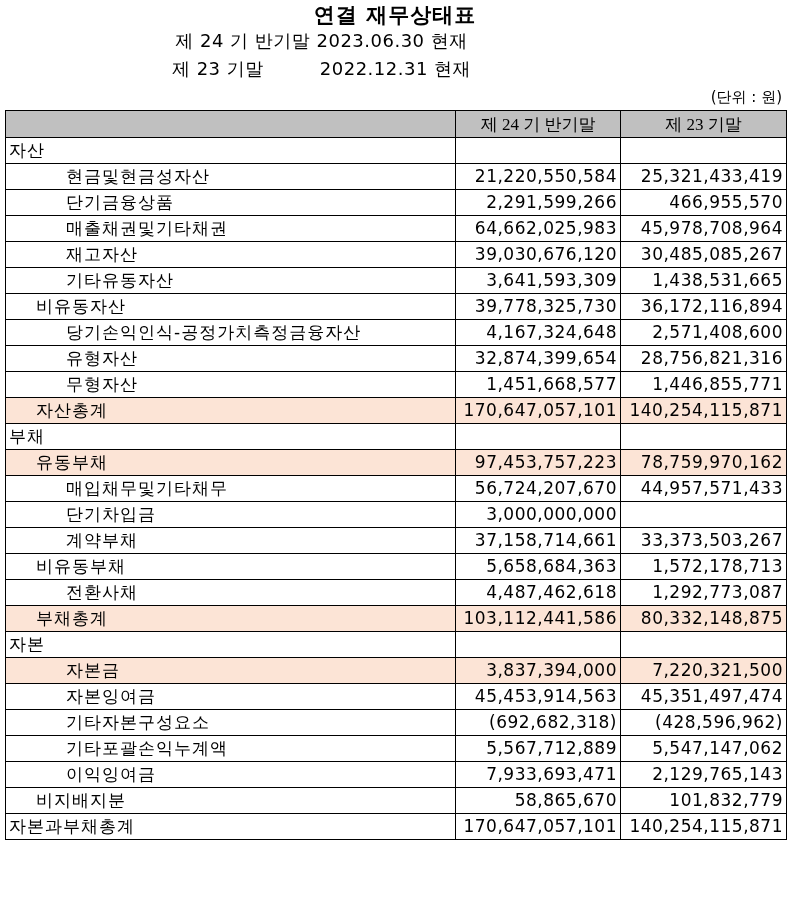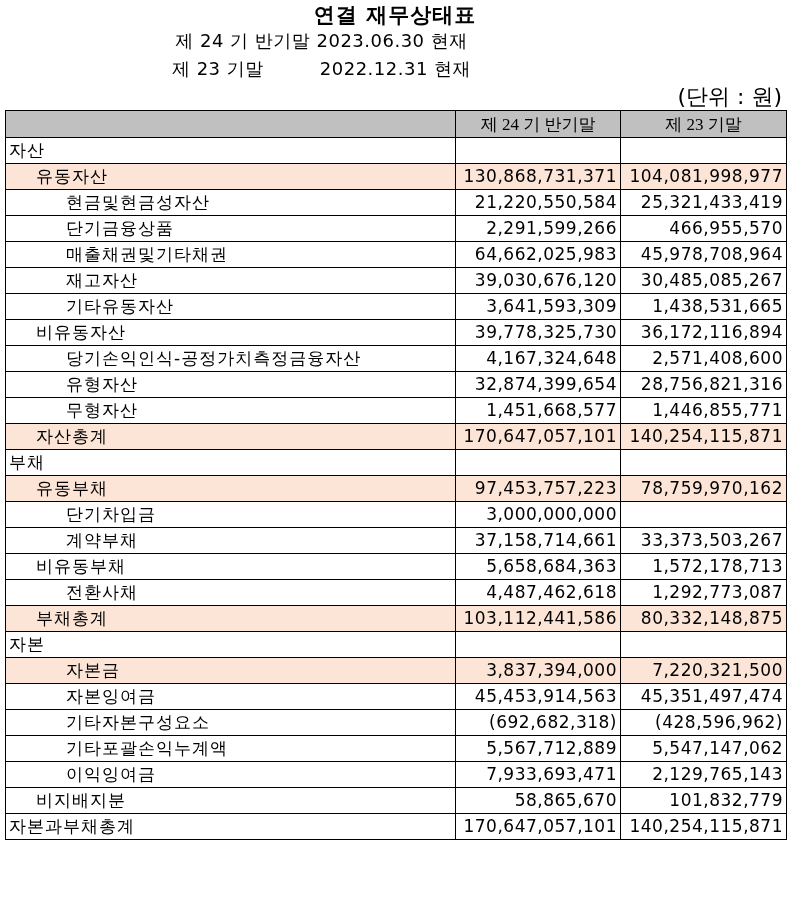--- a/index.html
+++ b/index.html
@@ -13,21 +13,21 @@
     font-size: 21px; font-weight: bold; line-height: 30px; letter-spacing: 1px;
   }
   .subtitle {
     position: absolute; left: 0; width: 643px; text-align: center;
     font-size: 18px; line-height: 24px; letter-spacing: 0.5px;
   }
   .sub1 { top: 29px; }
   .sub2 { top: 57px; }
   .sub2 .gap { display: inline-block; width: 56px; }
   .unit {
-    position: absolute; right: 8px; top: 85px; font-size: 22px; line-height: 24px;
+    position: absolute; right: 8px; top: 85px; font-size: 15px; line-height: 24px;
   }
   table.bs {
     position: absolute; left: 5px; top: 110px;
     border-collapse: collapse; table-layout: fixed; width: 781px;
     font-size: 17px;
   }
   table.bs col.c0 { width: 450px; }
   table.bs col.c1 { width: 165px; }
   table.bs col.c2 { width: 166px; }
   table.bs th, table.bs td {
@@ -62,25 +62,20 @@
       <th>제 24 기 반기말</th>
       <th>제 23 기말</th>
     </tr>
   </thead>
   <tbody id="rows">
       <tr>
         <td class="lbl ind0">자산</td>
         <td class="num"></td>
         <td class="num"></td>
       </tr>
-      <tr class="hl">
-        <td class="lbl ind1">유동자산</td>
-        <td class="num">130,868,731,371</td>
-        <td class="num">104,081,998,977</td>
-      </tr>
       <tr>
         <td class="lbl ind2">현금및현금성자산</td>
         <td class="num">21,220,550,584</td>
         <td class="num">25,321,433,419</td>
       </tr>
       <tr>
         <td class="lbl ind2">단기금융상품</td>
         <td class="num">2,291,599,266</td>
         <td class="num">466,955,570</td>
       </tr>
@@ -126,20 +121,25 @@
       </tr>
       <tr>
         <td class="lbl ind0">부채</td>
         <td class="num"></td>
         <td class="num"></td>
       </tr>
       <tr class="hl">
         <td class="lbl ind1">유동부채</td>
         <td class="num">97,453,757,223</td>
         <td class="num">78,759,970,162</td>
+      </tr>
+      <tr>
+        <td class="lbl ind2">매입채무및기타채무</td>
+        <td class="num">56,724,207,670</td>
+        <td class="num">44,957,571,433</td>
       </tr>
       <tr>
         <td class="lbl ind2">단기차입금</td>
         <td class="num">3,000,000,000</td>
         <td class="num"></td>
       </tr>
       <tr>
         <td class="lbl ind2">계약부채</td>
         <td class="num">37,158,714,661</td>
         <td class="num">33,373,503,267</td>

